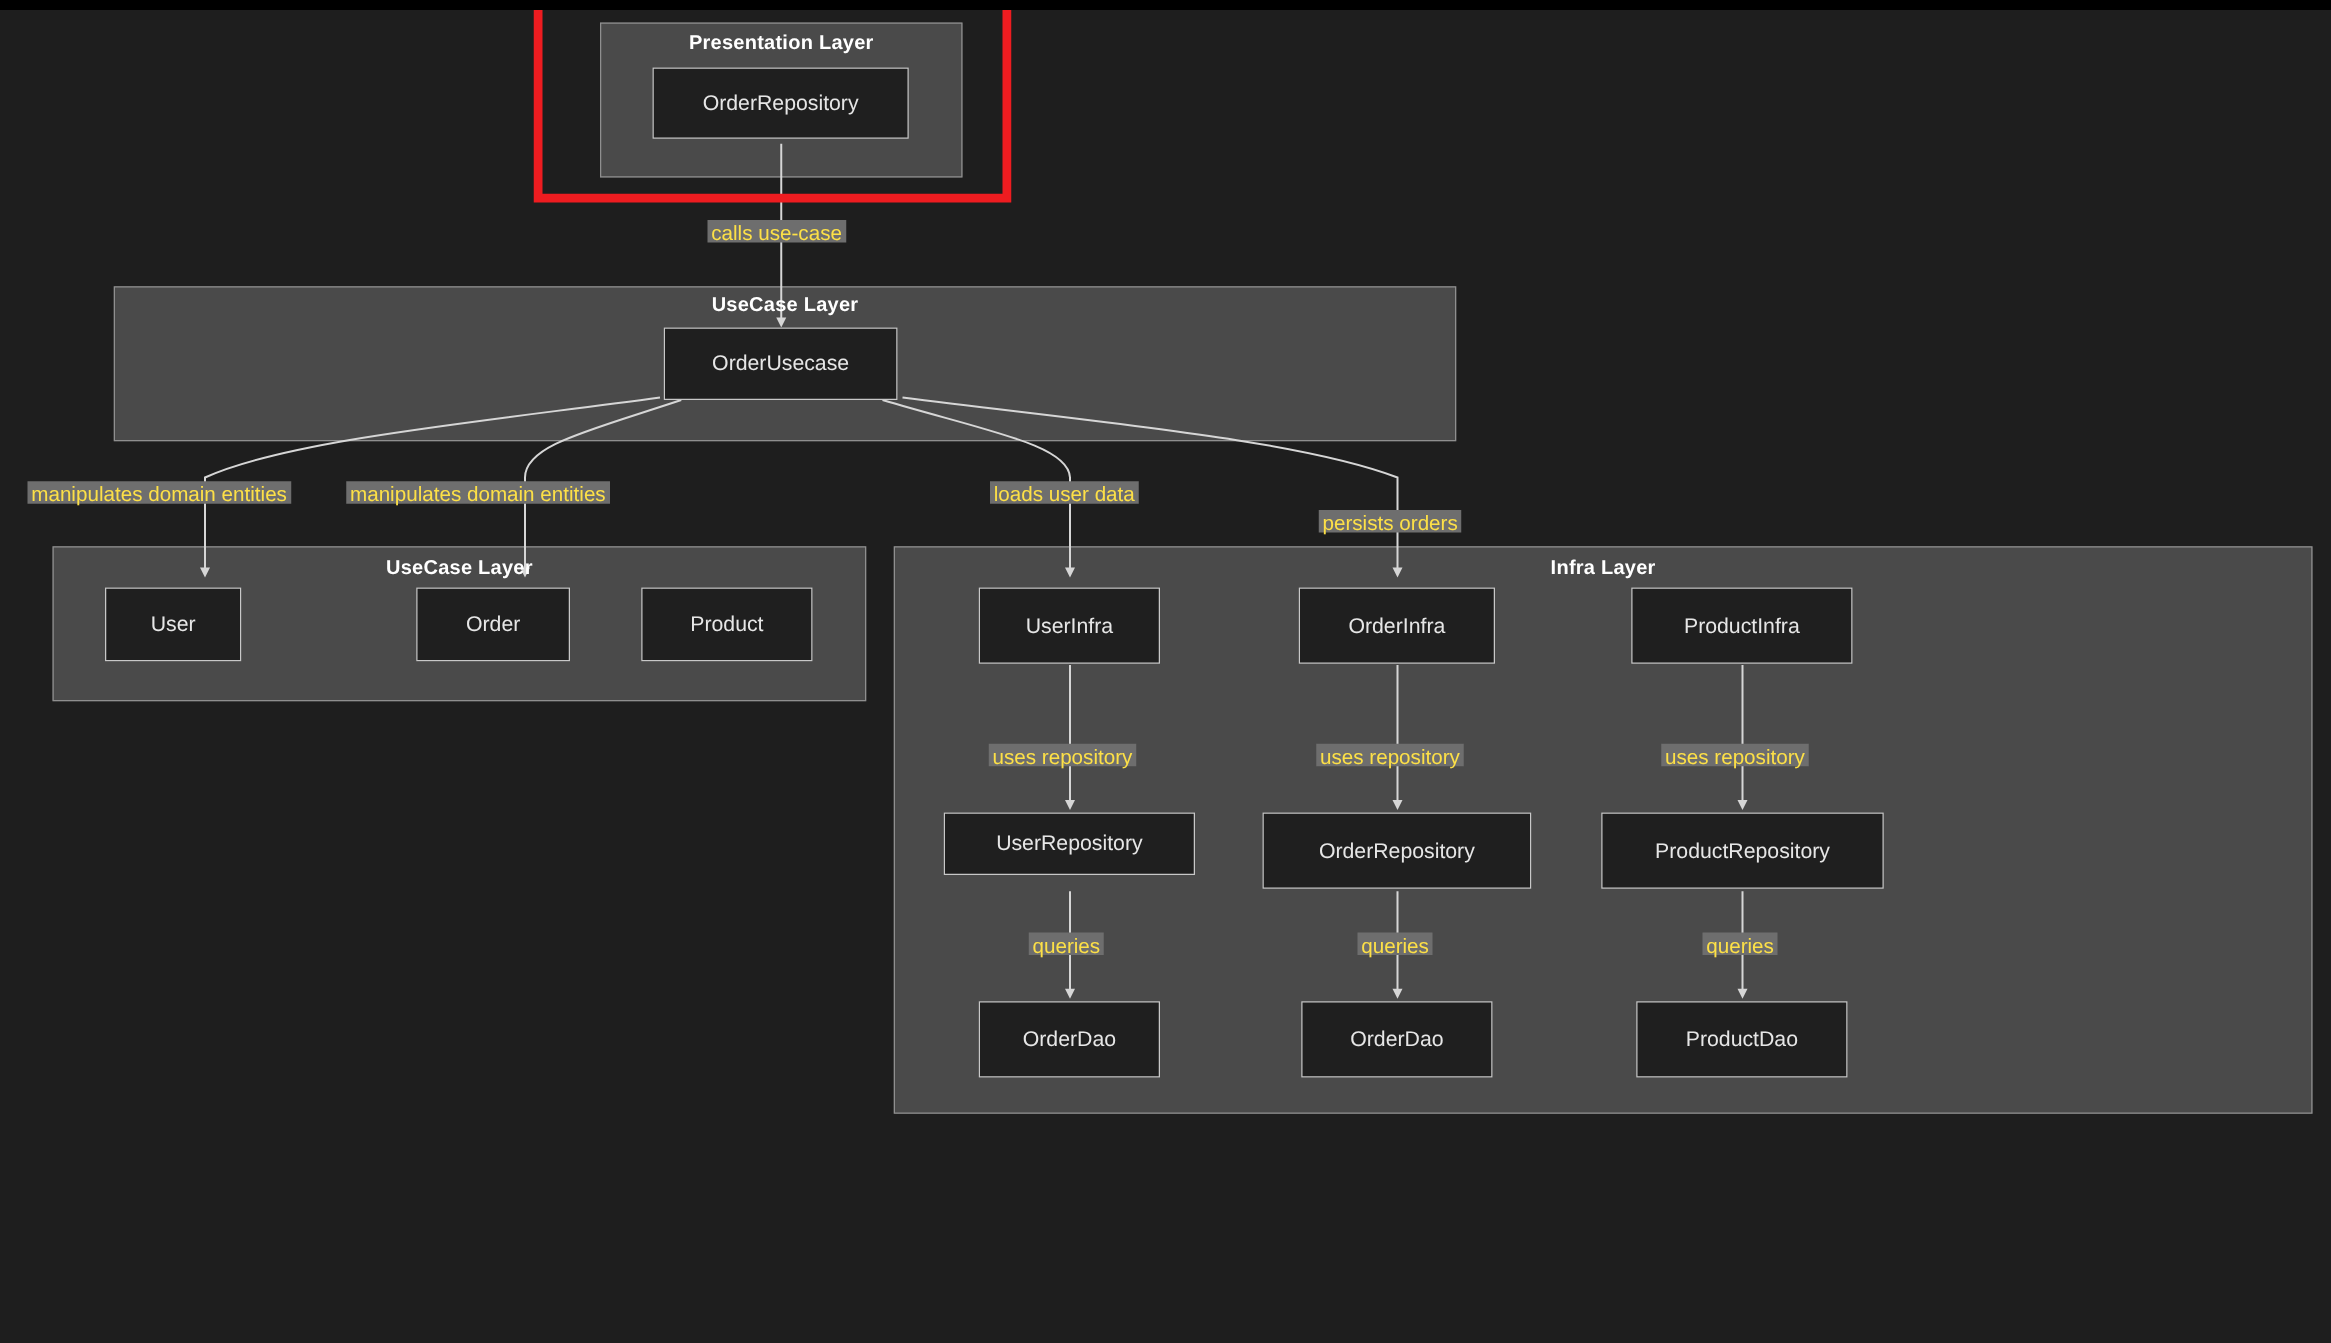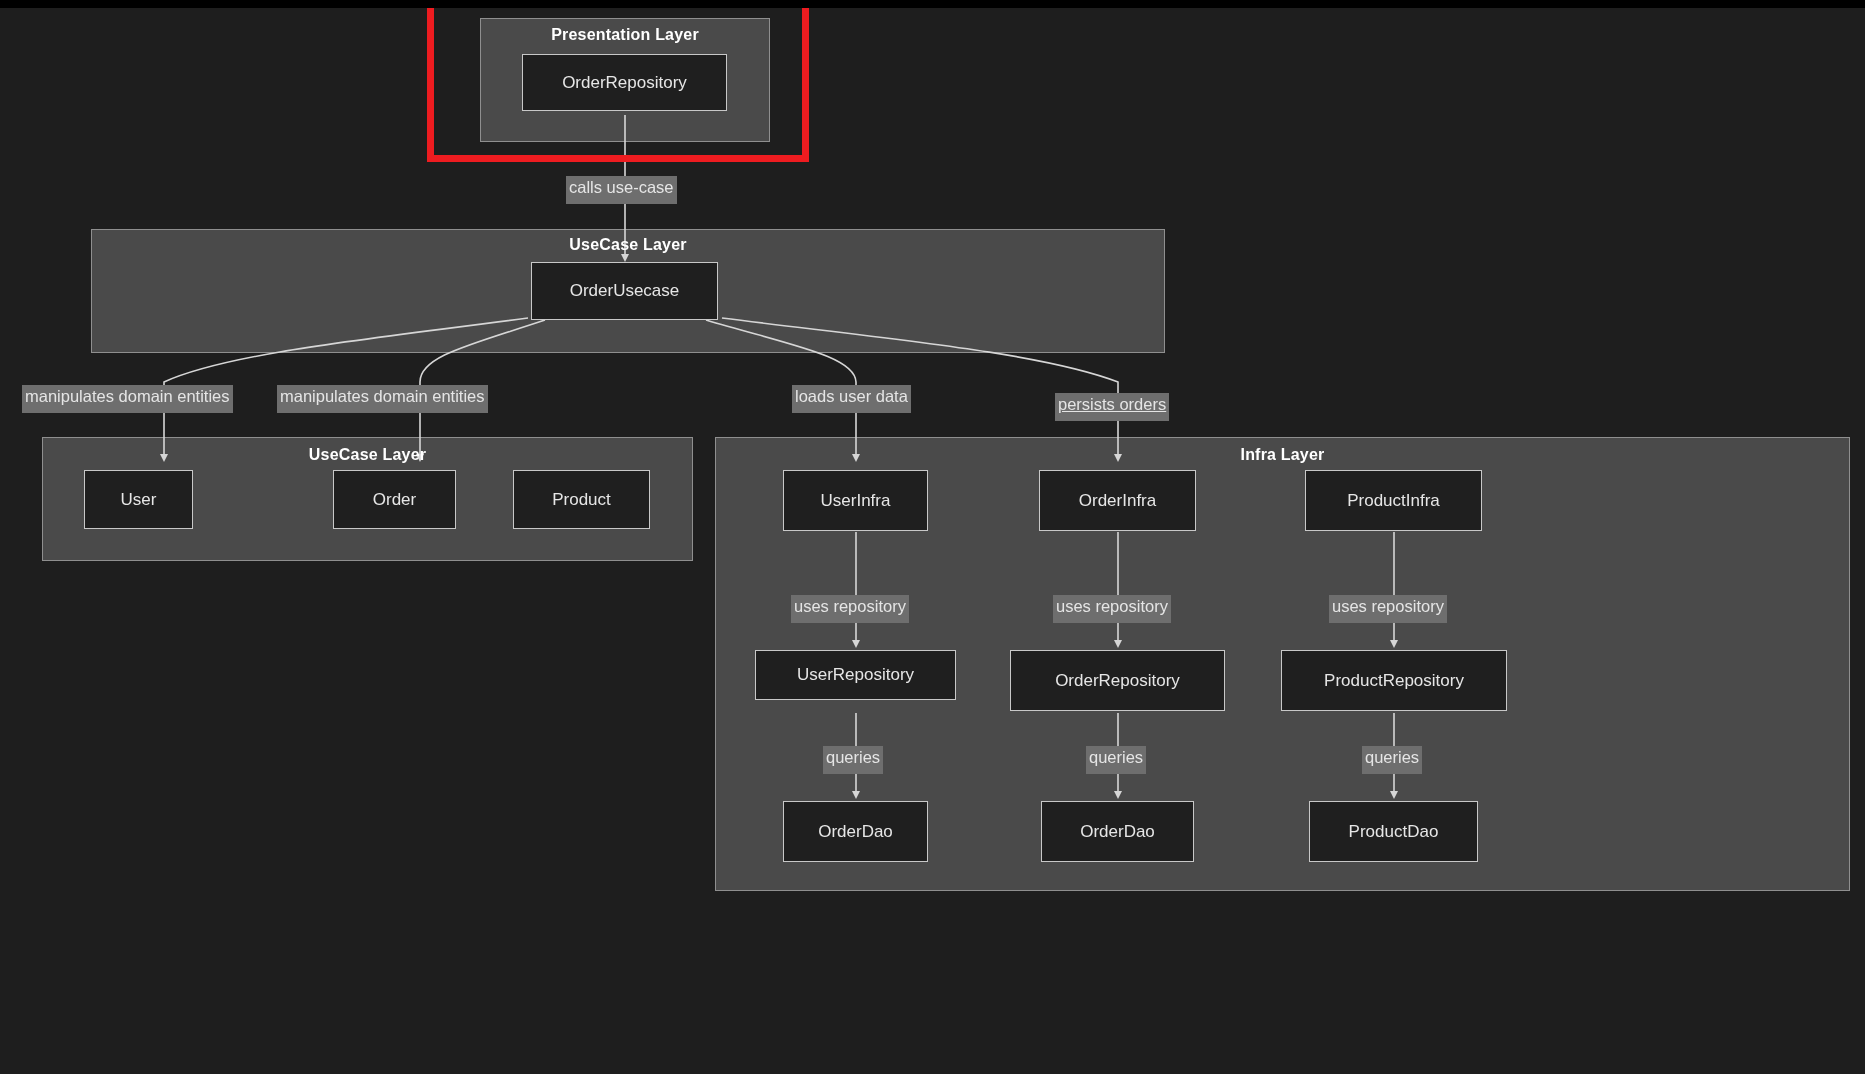--- a/index.html
+++ b/index.html
@@ -55,24 +55,24 @@
     align-items: center;
     justify-content: center;
     color: #e6e6e6;
     font-size: 17px;
     z-index: 8;
   }
   
   .edge-label {
     position: absolute;
     background: #6e6e6e;
-    color: #e5e5e5;
+    color: #fde047;
     font-size: 16.5px;
     line-height: 22px;
-    height: 28px;
+    height: 18px;
     padding: 0 3px;
     box-sizing: border-box;
     white-space: nowrap;
     z-index: 9;
   }
   
   #edges {
     position: absolute;
     left: 0;
     top: 0;
@@ -137,21 +137,21 @@
   <div class="layer" style="left:91px; top:229px; width:1074px; height:124px;">
   </div>
   <div class="layer-title" style="left:91px; top:236px; width:1074px;">UseCase Layer</div>
   <div class="node" style="left:531px; top:262px; width:187px; height:58px;">
     <span>OrderUsecase</span>
   </div>
 
   <div class="edge-label" style="left:22px; top:385px;">manipulates domain entities</div>
   <div class="edge-label" style="left:277px; top:385px;">manipulates domain entities</div>
   <div class="edge-label" style="left:792px; top:385px;">loads user data</div>
-  <div class="edge-label" style="left:1055px; top:393px;text-decoration:underline;">persists orders</div>
+  <div class="edge-label" style="left:1055px; top:408px;">persists orders</div>
 
   <div class="layer" style="left:42px; top:437px; width:651px; height:124px;">
   </div>
   <div class="layer-title" style="left:42px; top:446px; width:651px;">UseCase Layer</div>
 
   <div class="node" style="left:84px; top:470px; width:109px; height:59px;">
     <span>User</span>
   </div>
   <div class="node" style="left:333px; top:470px; width:123px; height:59px;">
     <span>Order</span>

